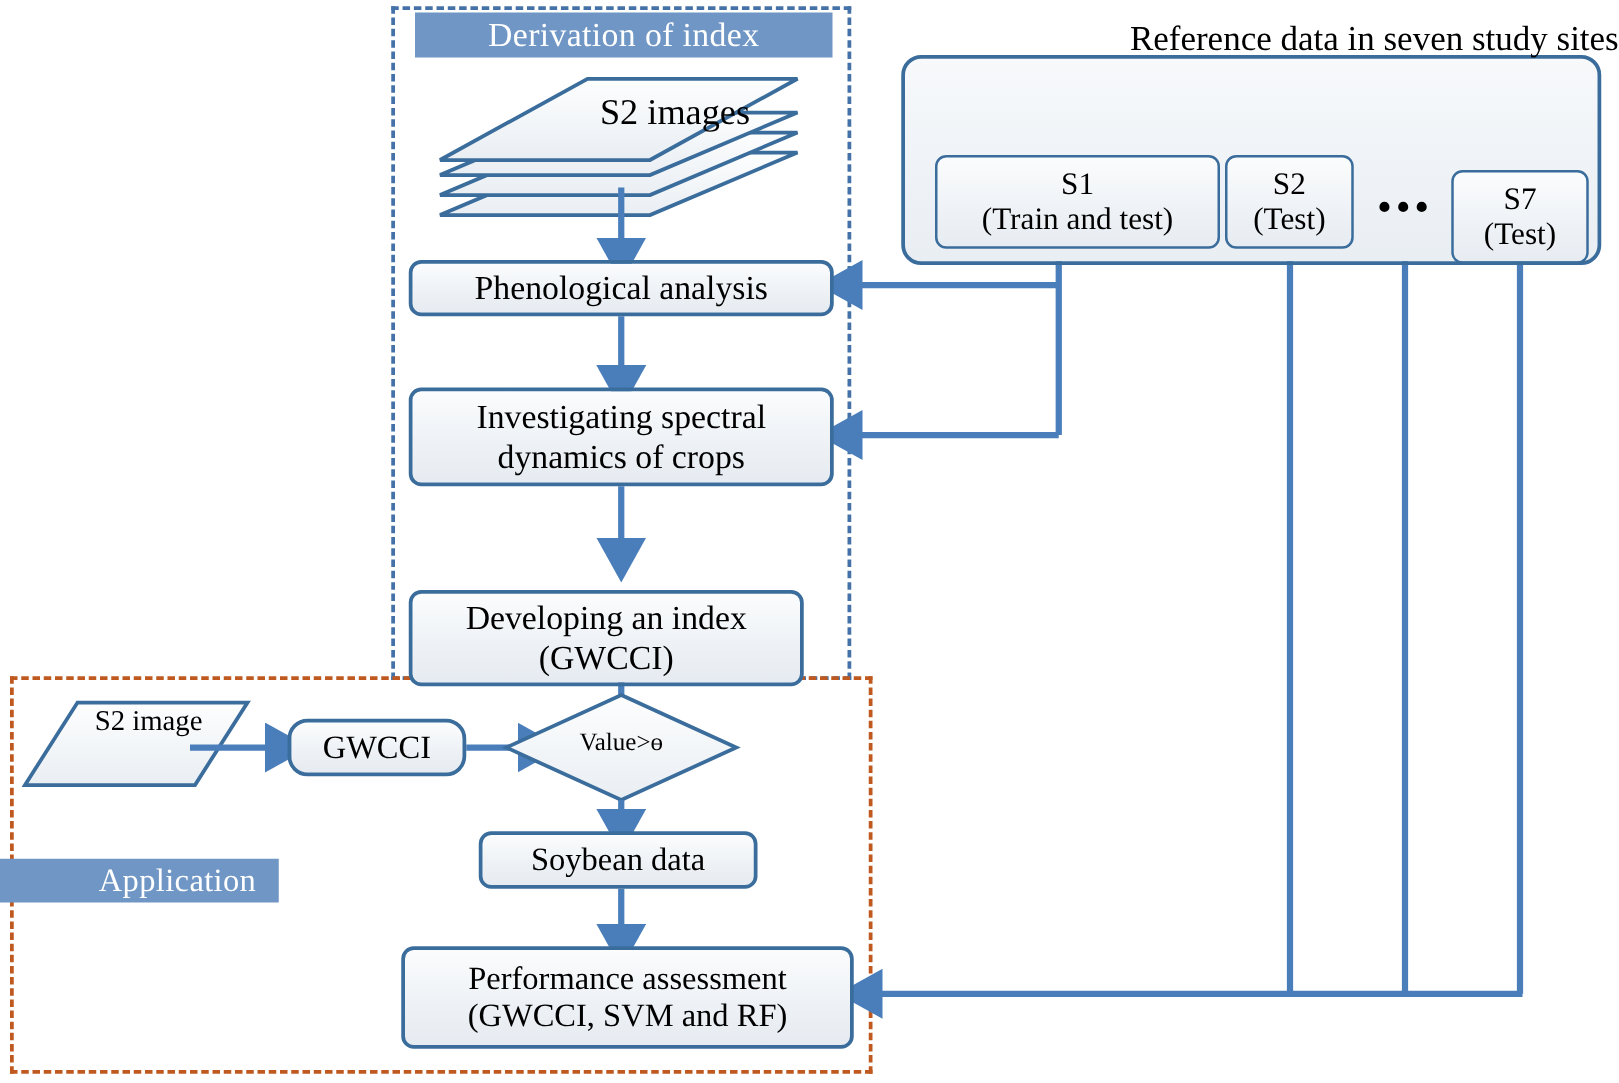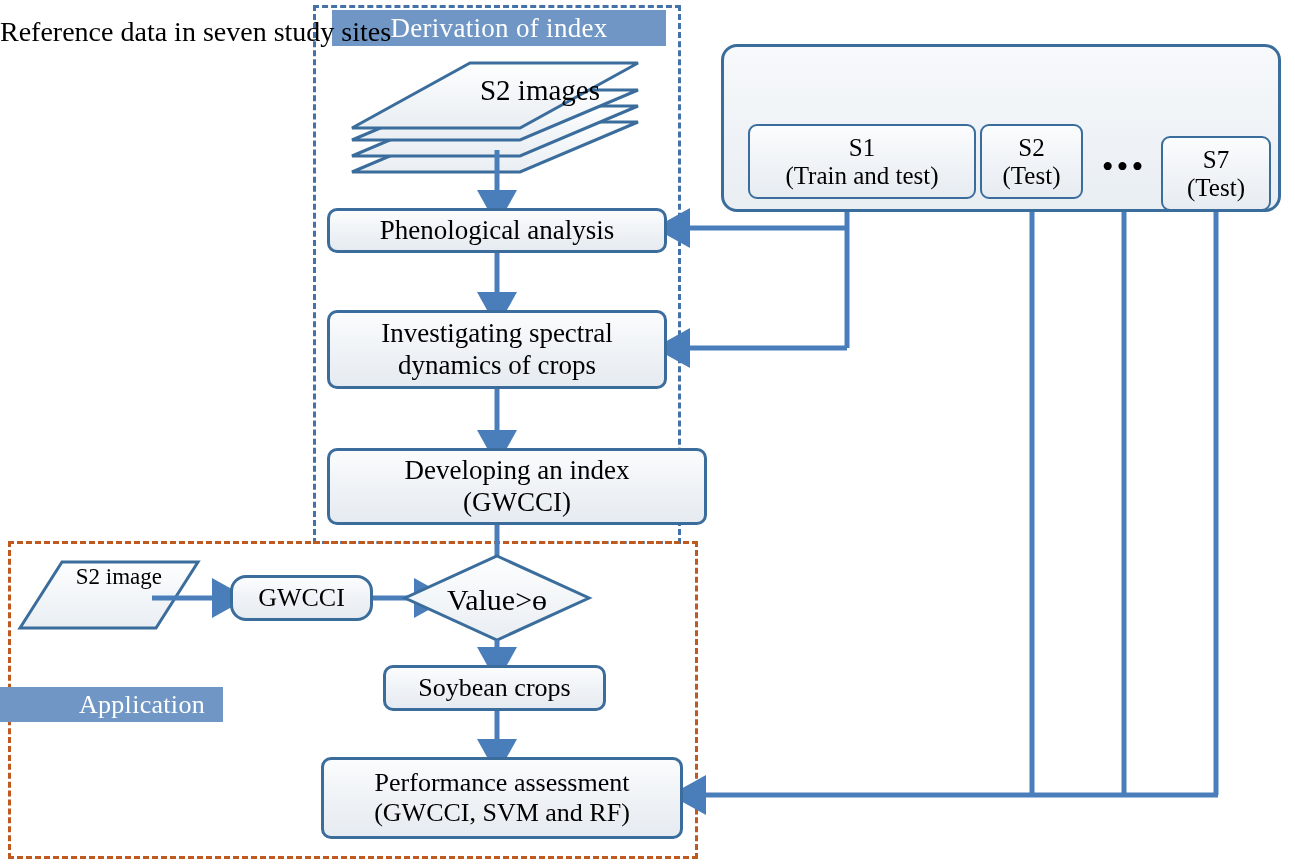--- a/index.html
+++ b/index.html
@@ -79,40 +79,40 @@
     text-align: center;
     color: #000000;
     line-height: 1.16;
     font-size: 27px;
     font-family: Liberation Serif, serif;
   }
   .node .l2 { display: block; }
 
   .n-phen      { left: 327px; top: 208px; width: 340px; height: 45px; }
   .n-invest    { left: 327px; top: 310px; width: 340px; height: 79px; }
-  .n-develop   { left: 327px; top: 448px; width: 380px; height: 77px; }
+  .n-develop   { left: 327px; top: 472px; width: 316px; height: 77px; }
   .n-gwcci     { left: 230px; top: 575px; width: 143px; height: 46px; font-size: 26px; border-radius: 16px; }
   .n-soybean   { left: 383px; top: 665px; width: 223px; height: 46px; font-size: 26px; }
   .n-perf      { left: 321px; top: 757px; width: 362px; height: 82px; font-size: 26px; }
 
   
   .refbox {
     position: absolute;
     left: 721px; top: 44px;
     width: 560px; height: 168px;
     box-sizing: border-box;
     border: 3px solid #3b6d9c;
     border-radius: 16px;
     background: linear-gradient(180deg, #f7f9fb 0%, #eef2f6 60%, #e9eef3 100%);
   }
   .ref-title {
     position: absolute;
     left: 0; top: 16px;
     width: 100%;
-    text-align: left;
+    text-align: right;
     font-size: 28px;
     color: #000;
   }
   .sitebox {
     position: absolute;
     box-sizing: border-box;
     border: 2px solid #3b6d9c;
     border-radius: 9px;
     background: linear-gradient(180deg, #fbfcfd 0%, #eef2f6 60%, #e7ecf2 100%);
     display: flex;
@@ -151,21 +151,21 @@
     left: 42px; top: 565px;
     width: 120px;
     font-size: 23px;
   }
 
   .diamond-text {
     position: absolute;
     left: 407px; top: 583px;
     width: 180px;
     text-align: center;
-    font-size: 30px;
+    font-size: 20px;
     color: #000;
   }
 </style>
 </head>
 <body>
 
 <div id="stage">
 
   <div class="region region-derivation"></div>
   <div class="region region-application"></div>
@@ -267,21 +267,21 @@
     <span class="l2">image</span>
   </div>
 
   <div class="node n-gwcci">
     <span>GWCCI</span>
   </div>
 
   <div class="diamond-text">Value&gt;ө</div>
 
   <div class="node n-soybean">
-    <span>Soybean crops</span>
+    <span>Soybean data</span>
   </div>
 
   <div class="node n-perf">
     <span>
       <span>Performance assessment</span>
       <span class="l2">(GWCCI, SVM and RF)</span>
     </span>
   </div>
 
 </div>

